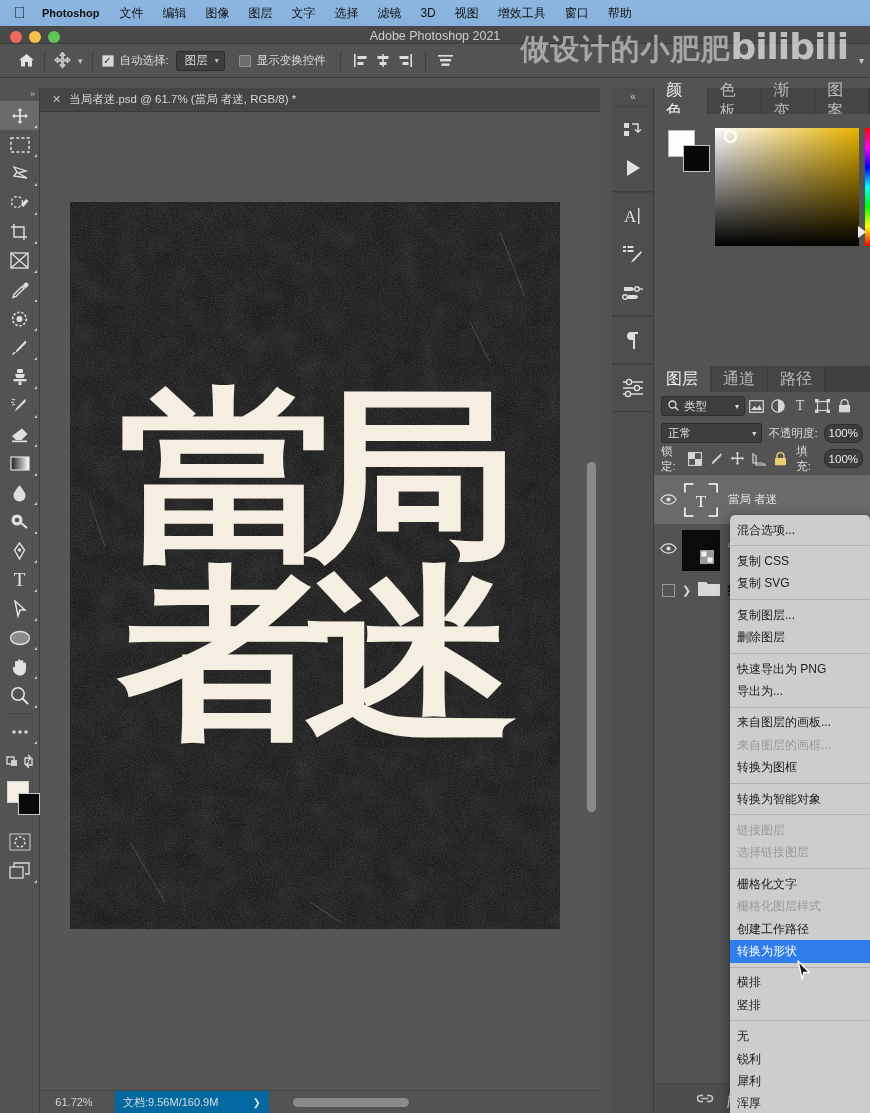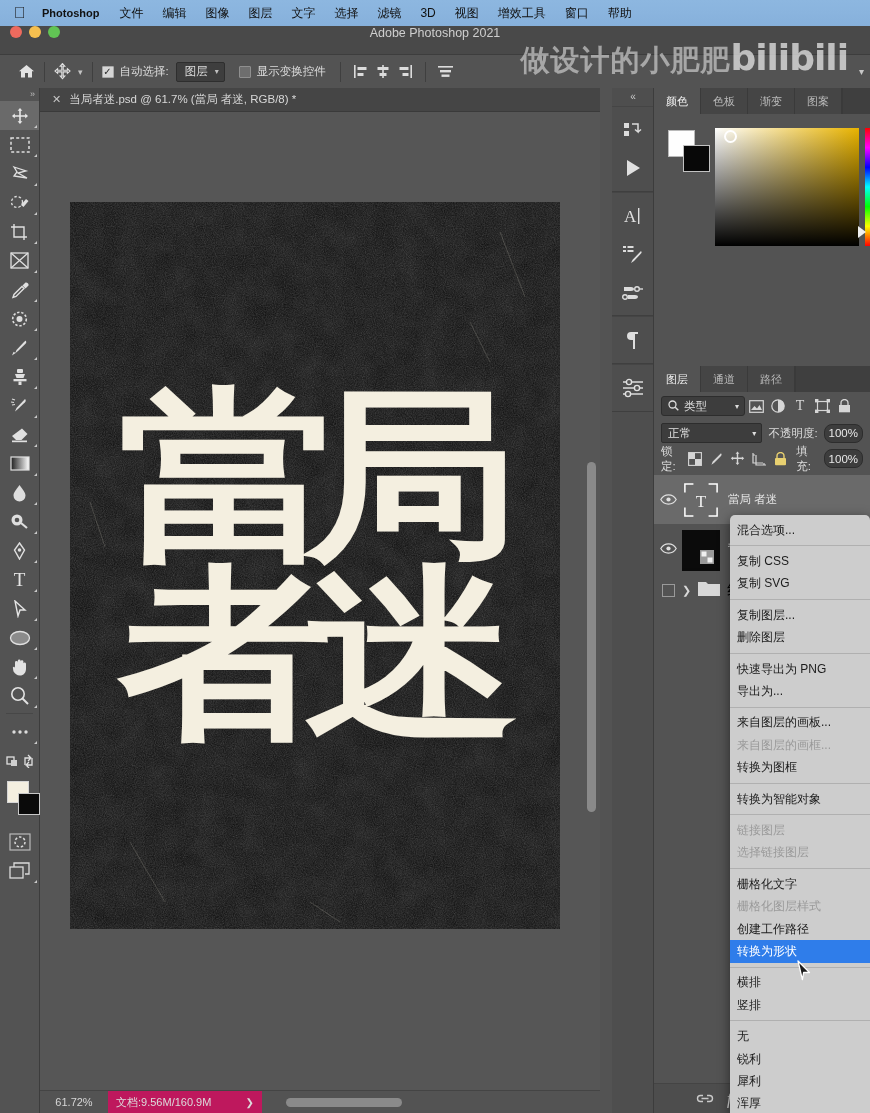--- a/index.html
+++ b/index.html
@@ -20,22 +20,22 @@
     padding-left: 14px;
     font-size: 13.5px; color: #111;
     position: relative;
   }
   #macbar .apple { font-size: 16px; margin-right: 16px; line-height: 0; color:#1a1a1a;}
   #macbar .app-name { font-weight: bold; margin-right: 20px; font-size: 11px;}
   #macbar .mitem { margin-right: 19px; font-size: 12px; white-space: nowrap;}
 
   
   #titlebar {
-    height: 29px; width: 870px; background: #494949;
-    display:flex; align-items:flex-start; position: relative;
+    height: 18px; width: 870px; background: #494949;
+    display:flex; align-items:flex-end; position: relative;
     border-bottom: 1px solid #3d3d3d;
   }
   .traffic { display:flex; gap:7px; margin-left: 10px; }
   .tl { width: 12px; height: 12px; border-radius: 50%; }
   .tl.r { background:#ed6a5e; } .tl.y { background:#f5bf4f; } .tl.g{ background:#61c454; }
   #titlebar .tt {
     position:absolute; left:0; right:0; text-align:center;
     color:#cfcfcf; font-size:12.5px;
   }
 
@@ -131,22 +131,22 @@
     position:absolute; top:270px; left:0; width:9px; height:350px;
     background:#8a8a8a; border-radius:5px;
   }
   #statusbar {
     position:absolute; bottom:0; left:0; width:560px; height:23px;
     background:#535353; display:flex; align-items:center;
     color:#d6d6d6; font-size:11px; border-top:1px solid #444;
   }
   #statusbar .zoom { width:68px; text-align:center;}
   #statusbar .docinfo {
-    background:#be185d; height:23px; display:flex;align-items:center;
-    padding:0 8px; gap:34px; color:#dcdcdc;
+    background:#0369a1; height:23px; display:flex;align-items:center;
+    padding:0 8px; gap:34px; color:#dcdcdc;margin-left:7px;
   }
   #statusbar .progress {
     margin-left:24px; width:116px; height:9px; border-radius:5px; background:#8a8a8a;
   }
 
   
   #rail {
     position:absolute; left:612px; top:0; width:42px; height:1025px;
     background:#4e4e4e; border-right:1px solid #3c3c3c;
   }
@@ -154,21 +154,21 @@
   .railgrp { border-top:1px solid #454545; border-bottom:1px solid #3f3f3f; padding:4px 0;}
   .railitem { height:38px; display:flex;align-items:center;justify-content:center; color:#d8d8d8;}
 
   
   #rightpanel {
     position:absolute; left:654px; top:0; width:216px; height:1025px;
     background:#535353;
   }
   .tabrow { display:flex; height:26px; background:#424242; align-items:stretch; }
   .ptab {
-    padding:0 12px; display:flex;align-items:center; font-size:11px; color:#b9b9b9;
+    padding:0 12px; display:flex;align-items:center; font-size:16px; color:#b9b9b9;
     background:#454545; border-right:1px solid #3a3a3a;
   }
   .ptab.active { background:#535353; color:#f0f0f0; }
   .tabfill { flex:1; background:#3f3f3f; border-left:1px solid #3a3a3a;}
 
   #colorpanel { height:150px; background:#535353; position:relative; padding:10px 8px;}
   .cp-sw { position:absolute; left:14px; top:16px; width:42px; height:42px;}
   .cp-sw .fg { position:absolute; left:0;top:0;width:27px;height:27px;background:#fefefe;border:1px solid #b9b9b9;}
   .cp-sw .bg { position:absolute; left:15px;top:15px;width:27px;height:27px;background:#080808;border:1px solid #c2c2c2;}
   .cp-field {

